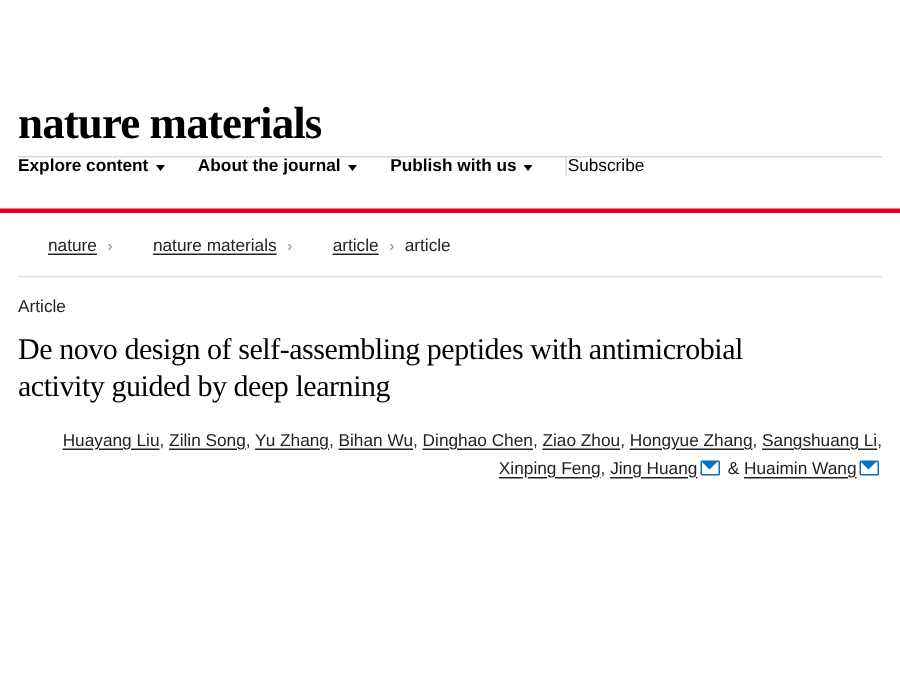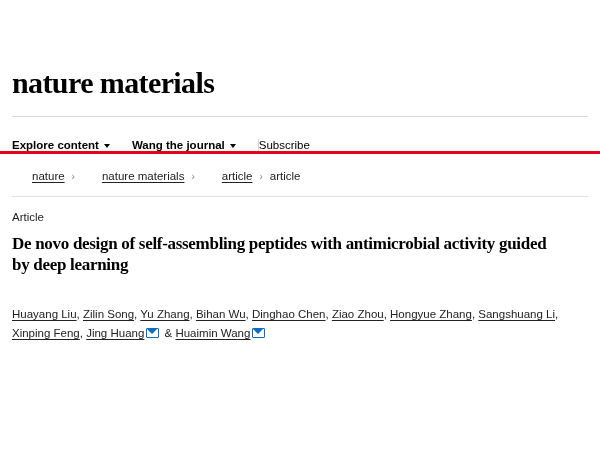--- a/index.html
+++ b/index.html
@@ -38,24 +38,24 @@
     font-size: 30px;
     font-weight: 700;
     letter-spacing: -0.6px;
     color: #000000;
     line-height: 1;
     margin: 0;
   }
   
   .navbar {
     display: flex;
-    align-items: flex-end;
+    align-items: flex-start;
     height: 34px;
     border-top: 1px solid #d7d7d7;
-    margin-top: 12px;
+    margin-top: 0;
     font-size: 11.5px;
   }
   .nav-item {
     display: flex;
     align-items: center;
     gap: 5px;
     padding-right: 22px;
     color: #000000;
     white-space: nowrap;
     font-weight: 600;
@@ -116,35 +116,36 @@
   .meta-type {
     padding-right: 9px;
   }
   .meta-pub {
     border-left: 1px solid #c4c4c4;
     padding-left: 9px;
   }
   
   .article-title {
     font-family: "Liberation Serif", serif;
-    font-size: 17px;
+    font-size: 20px;
     line-height: 1.24;
-    font-weight: 700;
+    font-weight: 400;
     letter-spacing: -0.3px;
     margin: 10px 0 0 0;
     color: #000000;
     max-width: 540px;
   }
   
   .authors {
-    margin-top: 30px;
+    margin-top: 14px;
     font-size: 11.5px;
     line-height: 1.65;
     color: #222222;
     max-width: 580px;
+    text-align: right;
   }
   .authors a {
     color: #222222;
     text-decoration: underline;
     text-underline-offset: 2px;
   }
   .env-icon {
     display: inline-block;
     width: 11px;
     height: 8px;
@@ -177,21 +178,25 @@
     <div class="masthead">
       <h1 class="masthead-title">nature materials</h1>
     </div>
 
     <nav class="navbar">
       <div class="nav-item">
         <span>Explore content</span>
         <span class="caret"></span>
       </div>
       <div class="nav-item">
-        <span>Wang the journal</span>
+        <span>About the journal</span>
+        <span class="caret"></span>
+      </div>
+      <div class="nav-item">
+        <span>Publish with us</span>
         <span class="caret"></span>
       </div>
       <div class="nav-item sep">
         <span>Subscribe</span>
       </div>
     </nav>
   </div>
 
   <div class="redline"></div>
 

